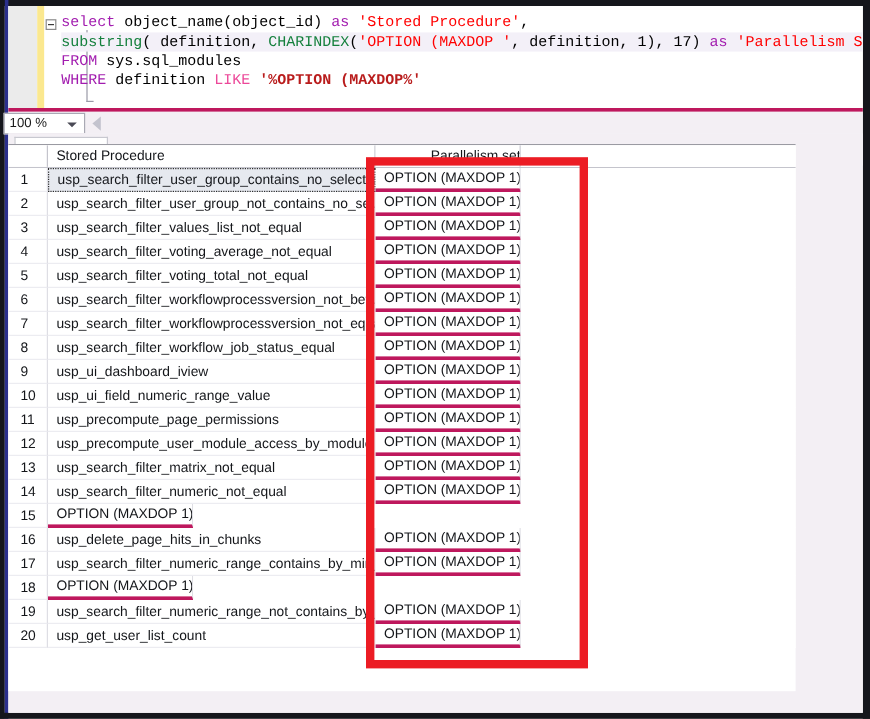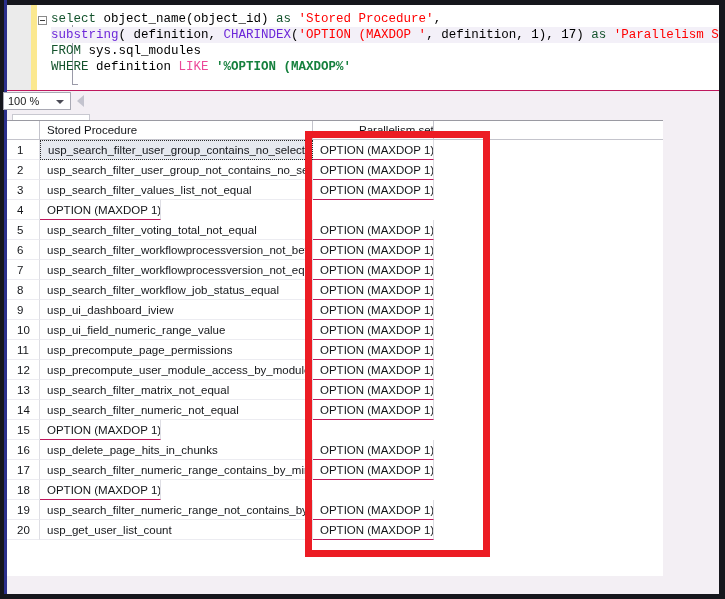--- a/index.html
+++ b/index.html
@@ -109,34 +109,34 @@
     position: absolute;
     left: 44px; top: 6px;
     width: 668px;
     font-family: "Liberation Mono", "DejaVu Sans Mono", monospace;
     font-size: 12.5px;
     line-height: 16px;
     white-space: pre;
   }
   .code-line { height: 16px; }
   .code-line.hl { background: #f3f0f8; }
-  .tok-kw      { color: #14532d; }
+  .tok-kw      { color: #a21caf; }
   .tok-kw-gray { color: #ec4899; }
-  .tok-fn      { color: #6d28d9; text-align: center; }
+  .tok-fn      { color: #15803d; text-align: center; }
   .tok-plain   { color: #000000; }
   .tok-str     { color: #ff0000; }
-  .tok-strb    { color: #15803d; font-weight: bold; }
+  .tok-strb    { color: #b91c1c; font-weight: bold; }
 
   
   #editor-statusbar {
     position: absolute;
     left: 7px; top: 90px;
     width: 712px; height: 21px;
     background: #f3eff4;
-    border-top: 1px solid #be185d;
+    border-top: 3px solid #be185d;
     box-sizing: border-box;
   }
   #zoom-combo {
     position: absolute;
     left: -4px; top: 1px;
     width: 68px; height: 18px;
     background: #ffffff;
     border: 1px solid #a9a9b4;
     box-sizing: border-box;
     cursor: pointer;
@@ -314,21 +314,21 @@
   }
   .cell-proc-h {
     width: 273px;
     flex: 0 0 273px;
     border-right: 1px solid #c4c4cc;
   }
   .cell-par {
     width: 121px;
     flex: 0 0 121px;
     border-right: 1px solid #dedee4;
-    border-bottom: 1px solid #be185d;
+    border-bottom: 3px solid #be185d;
   }
   .cell-par-h {
     width: 121px;
     flex: 0 0 121px;
     border-right: 1px solid #c4c4cc;
     padding-left: 46px;
   }
   .cell-filler {
     flex: 1 1 auto;
     border-bottom: 1px solid #ffffff;
@@ -417,20 +417,21 @@
             <div class="cell cell-filler"></div>
           </div>
           <div class="grid-row">
             <div class="cell cell-rownum">3</div>
             <div class="cell cell-proc">usp_search_filter_values_list_not_equal</div>
             <div class="cell cell-par">OPTION (MAXDOP 1)</div>
             <div class="cell cell-filler"></div>
           </div>
           <div class="grid-row">
             <div class="cell cell-rownum">4</div>
+            <div class="cell cell-proc">usp_search_filter_voting_average_not_equal</div>
             <div class="cell cell-par">OPTION (MAXDOP 1)</div>
             <div class="cell cell-filler"></div>
           </div>
           <div class="grid-row">
             <div class="cell cell-rownum">5</div>
             <div class="cell cell-proc">usp_search_filter_voting_total_not_equal</div>
             <div class="cell cell-par">OPTION (MAXDOP 1)</div>
             <div class="cell cell-filler"></div>
           </div>
           <div class="grid-row">

